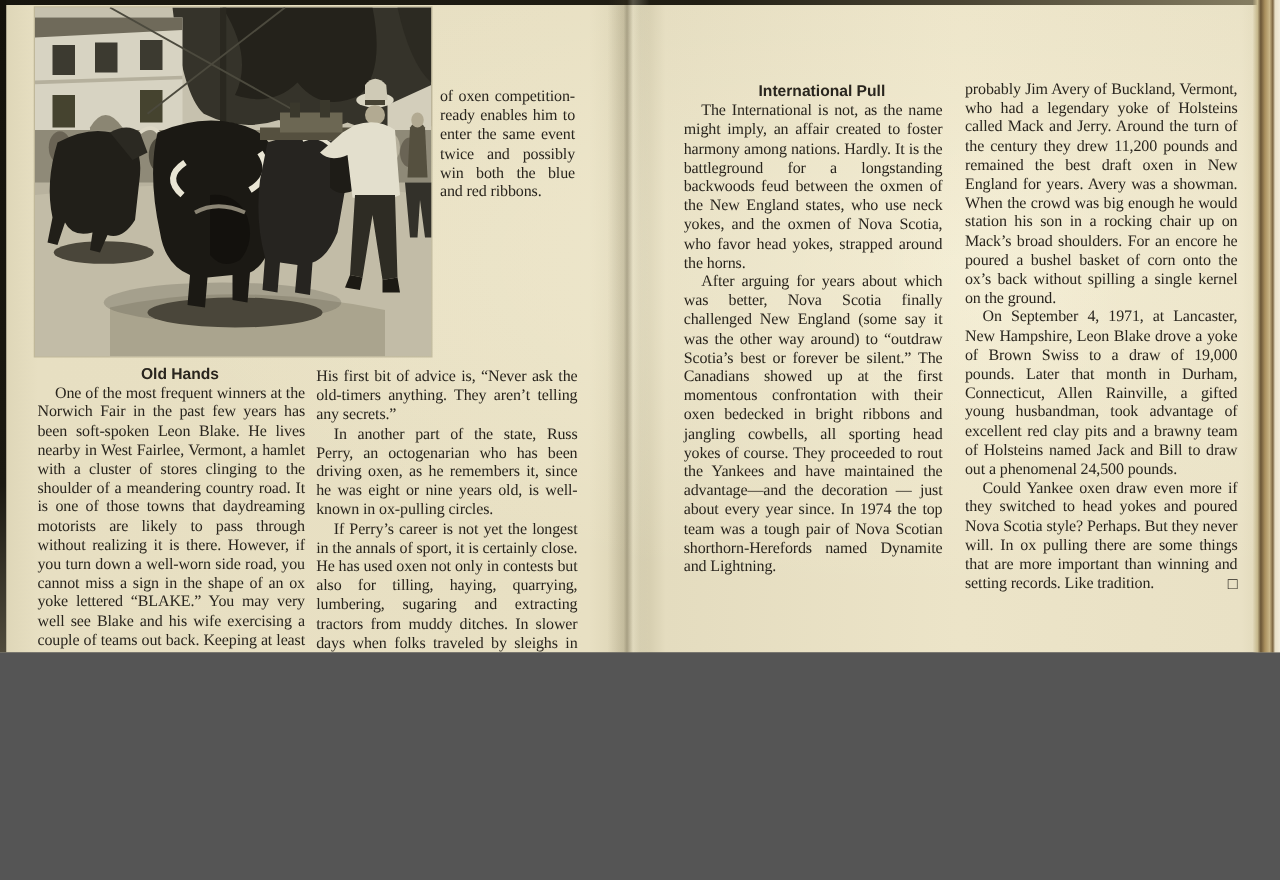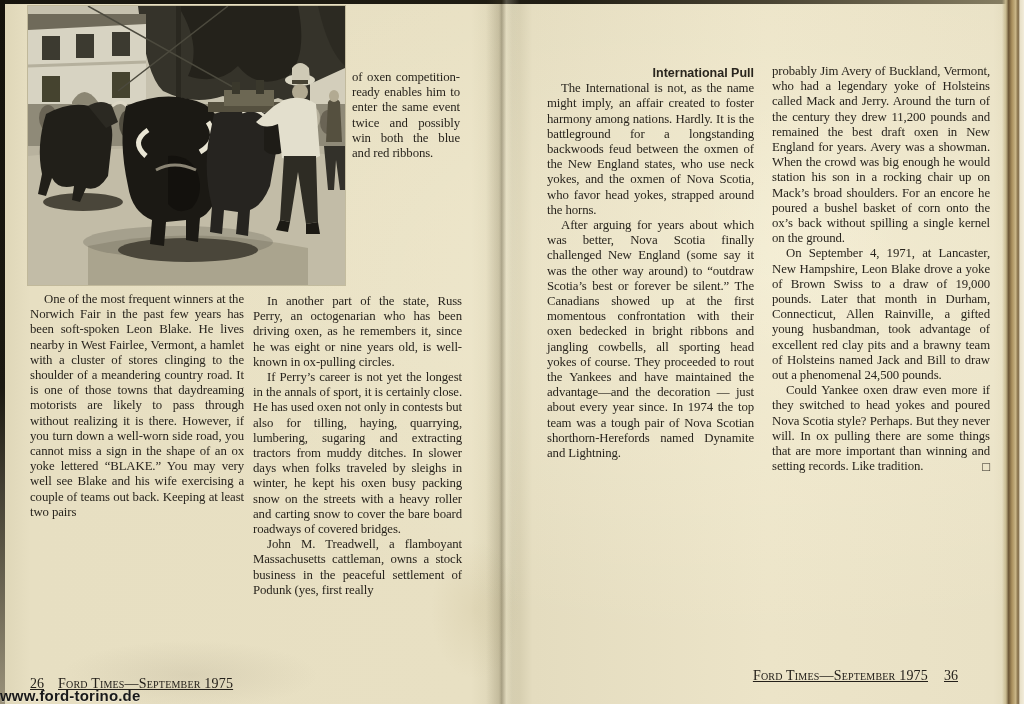--- a/index.html
+++ b/index.html
@@ -1,17 +1,17 @@
 <!DOCTYPE html>
 <html lang="en"><head>
 <meta charset="utf-8">
 <style>
   html,body{margin:0;padding:0;background:#555;}
   #spread{
-    position:relative;width:1024px;height:704px;overflow:hidden;
+    position:relative;width:1024px;height:522px;overflow:hidden;
     background:
       radial-gradient(ellipse at 75% 40%, rgba(255,250,228,.35), rgba(0,0,0,0) 60%),
       linear-gradient(90deg,#ddd5b6 0,#e7dfc2 3%,#e8e0c3 46%,#d9d1b2 49.2%,#cfc7a8 50%,#e4dcbf 52%,#ece4c8 75%,#e9e1c5 97%,#d8cfae 100%);
     font-family:"Liberation Serif", serif;color:#29251e;
   }
   
   .edge-top{position:absolute;left:0;top:0;width:1024px;height:4px;background:linear-gradient(90deg,#17150e 0,#211e14 55%,#4a4433 75%,#8a8266 100%);}
   .edge-left{position:absolute;left:0;top:0;width:5px;height:704px;background:linear-gradient(180deg,#14120b 0,#1b1911 55%,#6e6855 85%,#9a927a 100%);}
   .edge-right{position:absolute;right:0;top:0;width:22px;height:704px;
     background:linear-gradient(90deg, rgba(0,0,0,0) 0, #c7b98e 18%, #6b5636 30%, #a98f5d 45%, #c9b586 62%, #7a6440 74%, #e8e0c8 82%, #f2ecda 100%);}
@@ -21,21 +21,21 @@
   .stain.s1{left:430px;top:540px;width:90px;height:140px;background:radial-gradient(ellipse, rgba(150,130,70,.10), rgba(0,0,0,0) 70%);}
   .stain.s2{left:60px;top:640px;width:260px;height:70px;background:radial-gradient(ellipse, rgba(120,110,90,.12), rgba(0,0,0,0) 70%);}
   .stain.s3{left:700px;top:80px;width:200px;height:300px;background:radial-gradient(ellipse, rgba(255,252,235,.18), rgba(0,0,0,0) 70%);}
 
   .photo{position:absolute;left:28px;top:6px;width:317px;height:279px;background:#c9c4b1;box-shadow:0 0 0 1px rgba(80,70,40,.25);}
   .photo svg{display:block;width:100%;height:100%;}
 
   .col{position:absolute;text-align:justify;font-size:12.8px;line-height:15.2px;letter-spacing:-0.1px;}
   .col p{margin:0;text-indent:14px;}
   .col p.noindent{text-indent:0;}
-  .heading{font-family:"Liberation Sans", sans-serif;font-weight:bold;font-size:12.5px;letter-spacing:0;margin:10px 0 6px 0;text-align:right;text-indent:0;}
+  .heading{font-family:"Liberation Sans", sans-serif;font-weight:bold;font-size:12.5px;letter-spacing:0;margin:10px 0 6px 0;text-align:center;text-indent:0;}
   .narrowcol{left:352px;top:70px;width:108px;}
   .col1{left:30px;top:292px;width:214px;}
   .col2{left:253px;top:294px;width:209px;}
   .col3{left:547px;top:66px;width:207px;}
   .col4{left:772px;top:64px;width:218px;}
   .endbox{float:right;font-size:13px;line-height:15.2px;text-indent:0;}
 
   .footer{position:absolute;font-size:14px;color:#24201a;text-decoration:underline;}
   .footer .ft-title{font-variant:small-caps;letter-spacing:.2px;}
   .footer-left{left:30px;top:676px;}
@@ -147,24 +147,26 @@
         <ellipse cx="306" cy="90" rx="5" ry="6" fill="#b2aa92"></ellipse>
         <path d="M296 140 l4 44 6 0 2 -30 4 30 6 0 0 -44 Z" fill="#33312a"></path>
       </svg>
     </div>
 
     <div class="col narrowcol">
       <p class="noindent">of oxen competition-ready enables him to enter the same event twice and possibly win both the blue and red ribbons.</p>
     </div>
 
     <div class="col col1">
+      <p class="heading">Old Hands</p>
       <p>One of the most frequent winners at the Norwich Fair in the past few years has been soft-spoken Leon Blake. He lives nearby in West Fairlee, Vermont, a hamlet with a cluster of stores clinging to the shoulder of a meandering country road. It is one of those towns that daydreaming motorists are likely to pass through without realizing it is there. However, if you turn down a well-worn side road, you cannot miss a sign in the shape of an ox yoke lettered “BLAKE.” You may very well see Blake and his wife exercising a couple of teams out back. Keeping at least two pairs</p>
     </div>
 
     <div class="col col2">
+      <p class="noindent">His first bit of advice is, “Never ask the old-timers anything. They aren’t telling any secrets.”</p>
       <p>In another part of the state, Russ Perry, an octogenarian who has been driving oxen, as he remembers it, since he was eight or nine years old, is well-known in ox-pulling circles.</p>
       <p>If Perry’s career is not yet the longest in the annals of sport, it is certainly close. He has used oxen not only in contests but also for tilling, haying, quarrying, lumbering, sugaring and extracting tractors from muddy ditches. In slower days when folks traveled by sleighs in winter, he kept his oxen busy packing snow on the streets with a heavy roller and carting snow to cover the bare board roadways of covered bridges.</p>
       <p>John M. Treadwell, a flamboyant Massachusetts cattleman, owns a stock business in the peaceful settlement of Podunk (yes, first really</p>
     </div>
 
     <div class="footer footer-left">
       <span class="pagenum">26</span><span class="ft-title">Ford Times—September 1975</span>
     </div>
   </div>
 

